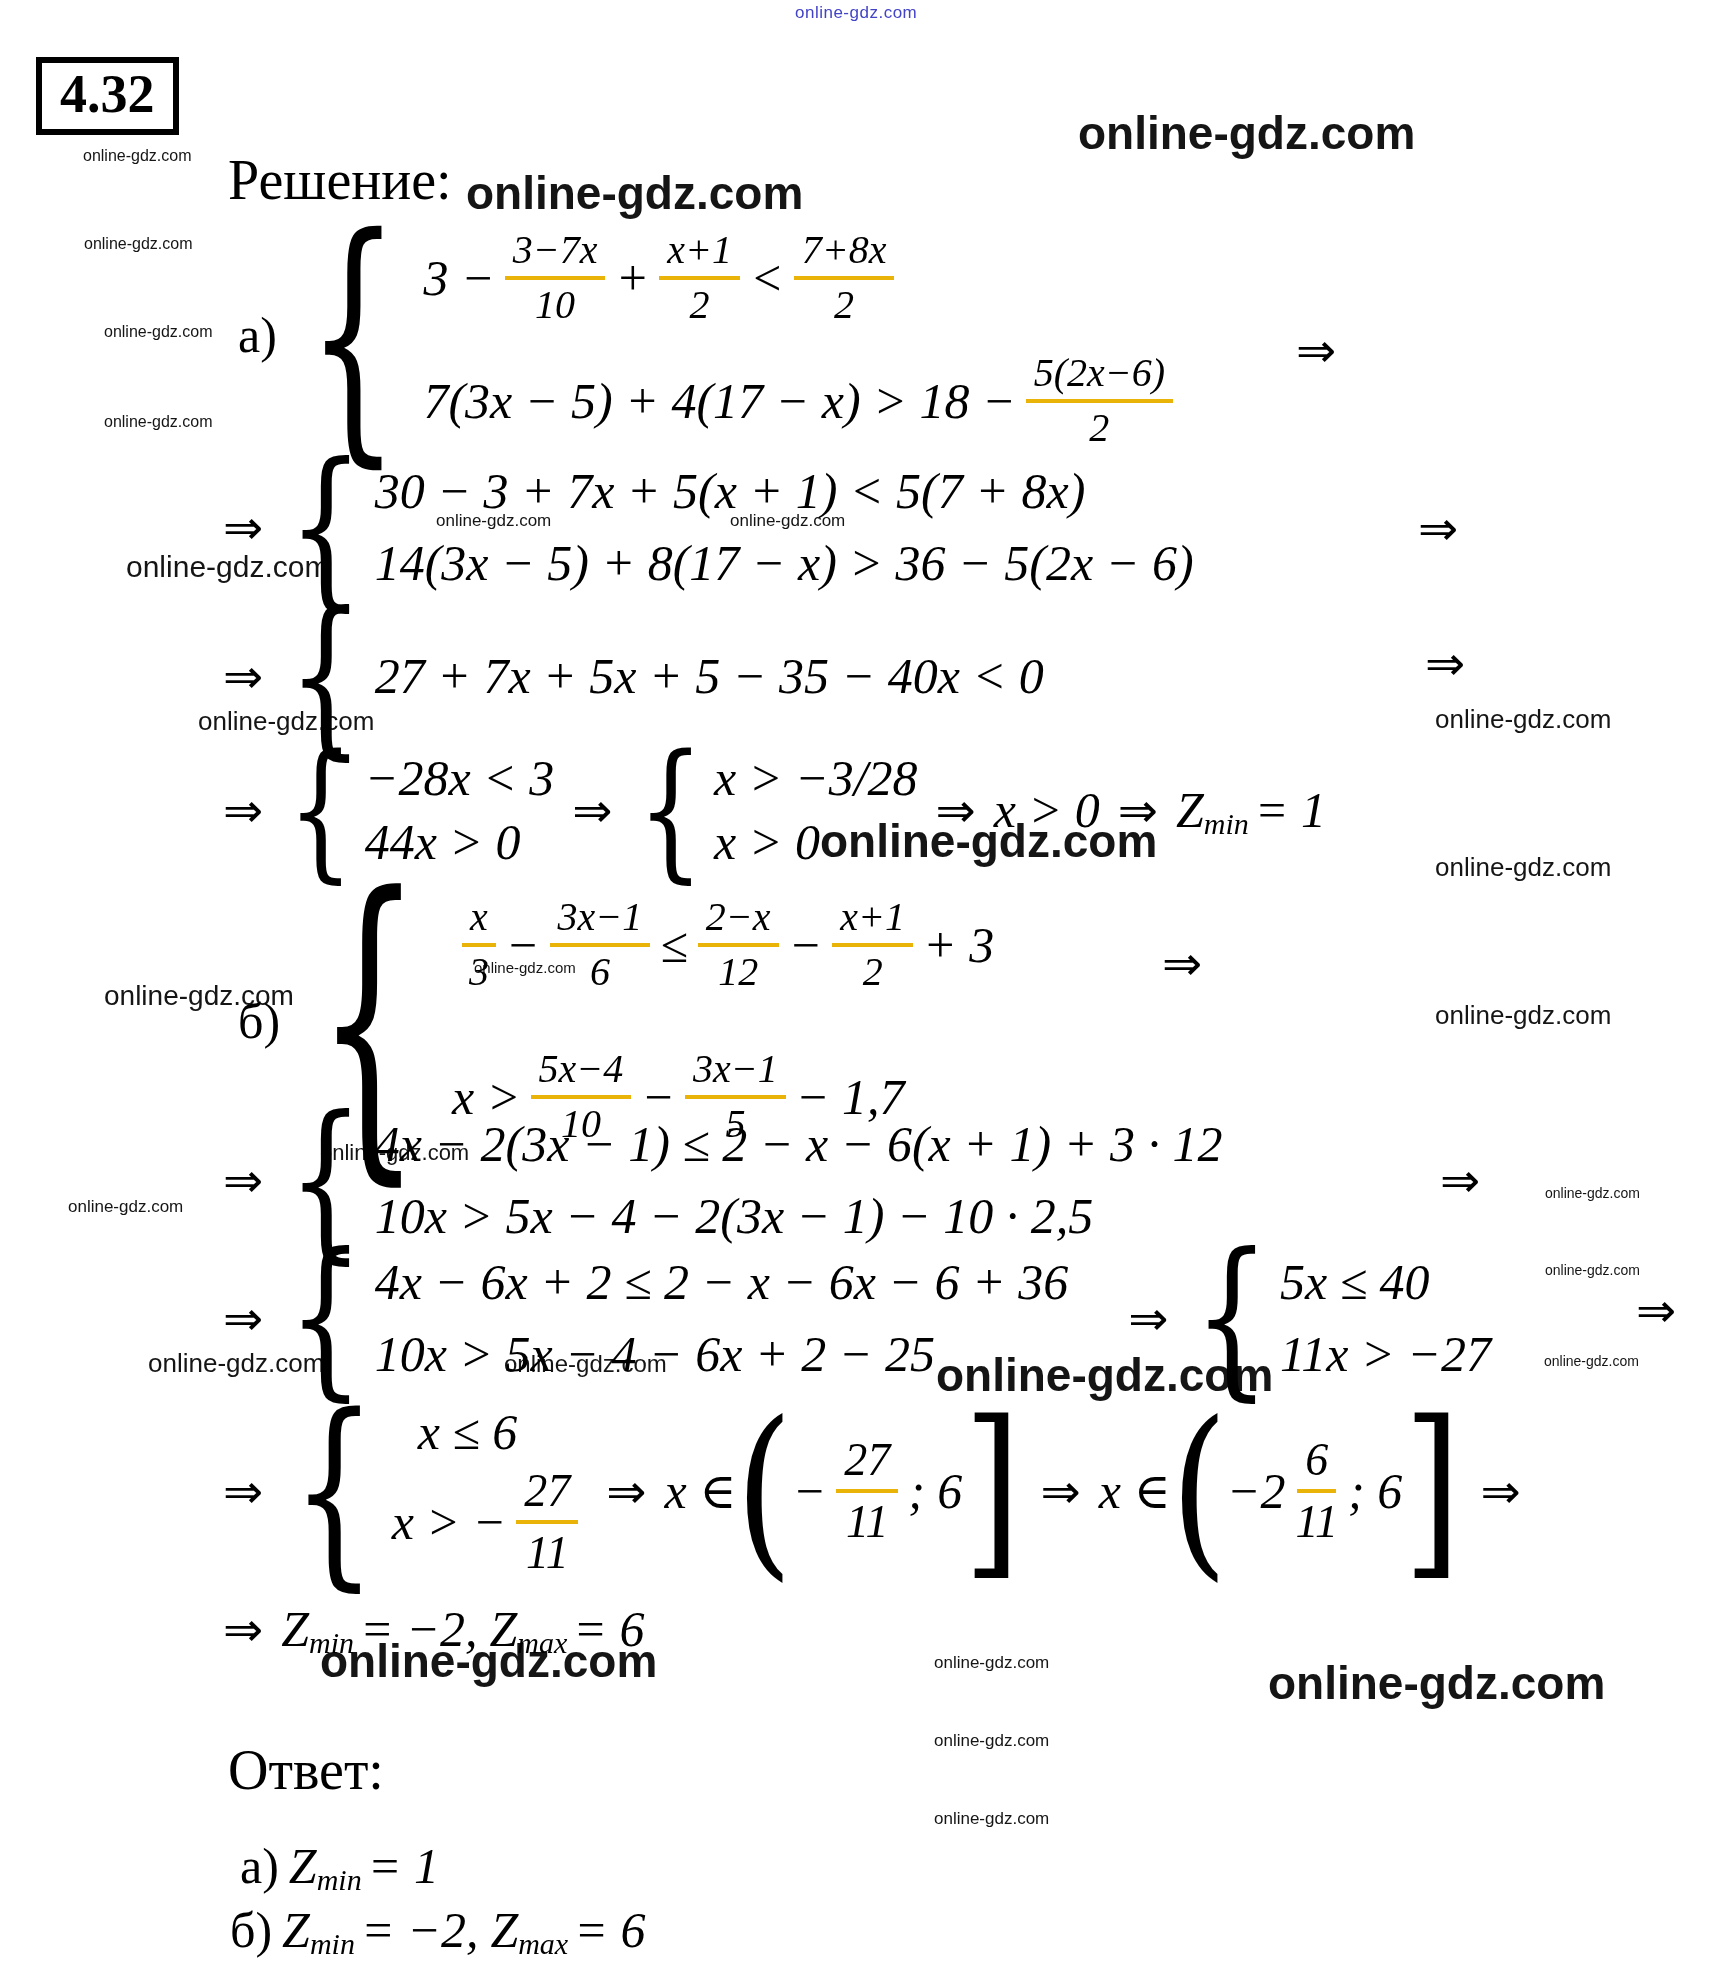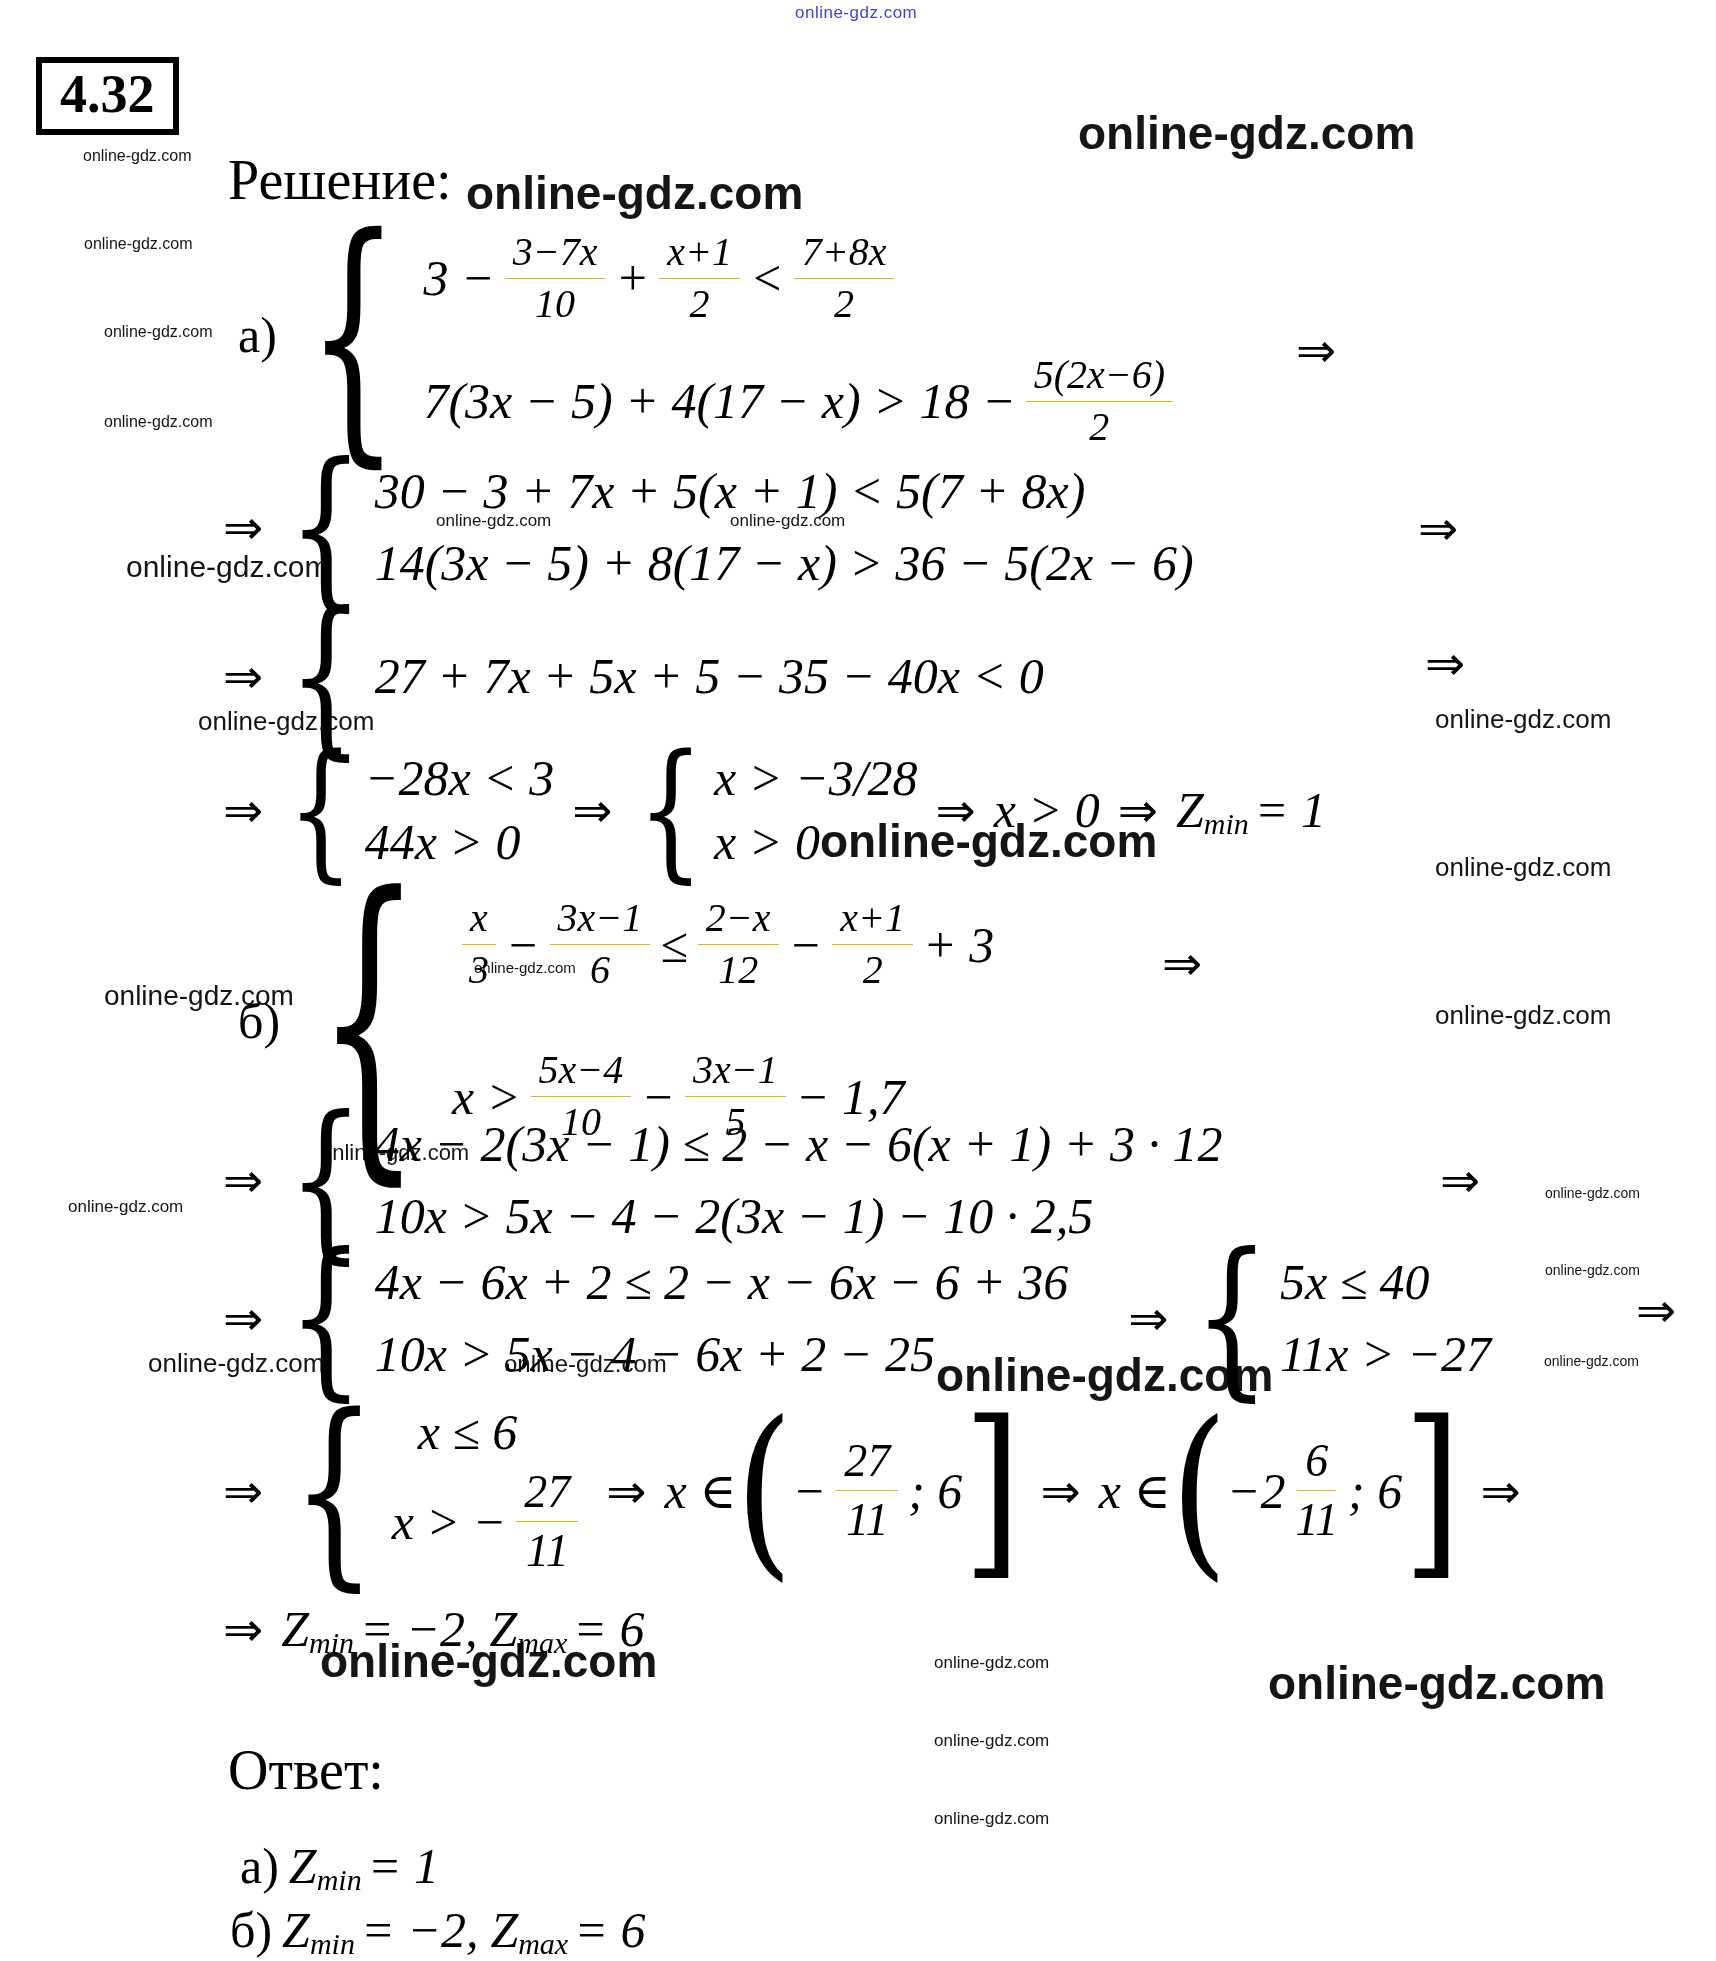--- a/index.html
+++ b/index.html
@@ -7,21 +7,21 @@
         font-family:"Liberation Serif","DejaVu Serif",serif;color:#000;}
   .num-box{position:absolute;left:36px;top:57px;border:6px solid #000;padding:0px 18px 4px 18px;
            font-weight:bold;font-size:54px;font-family:"Liberation Serif",serif;background:#fff;}
   .heading{position:absolute;font-size:56px;font-family:"Liberation Serif","DejaVu Serif",serif;color:#000;}
   .mline{position:absolute;display:flex;align-items:center;font-style:italic;font-size:50px;
          white-space:pre;color:#000;}
   .sys{display:flex;flex-direction:column;justify-content:center;}
   .row{display:flex;align-items:center;white-space:pre;}
   .frac{display:inline-flex;flex-direction:column;align-items:center;font-size:40px;line-height:1.12;
         margin:0 10px;text-align:center;}
-  .frac .num{border-bottom:1px solid #eab308;padding:0 8px 3px 8px;font-style:italic;}
+  .frac .num{border-bottom:4px solid #eab308;padding:0 8px 3px 8px;font-style:italic;}
   .frac .den{padding-top:3px;}
   .frac-lg{font-size:46px;}
   .brace,.fence{font-style:normal;display:inline-block;line-height:0.78;font-family:"DejaVu Serif",serif;
          font-weight:normal;}
   .arrow{font-style:normal;font-family:"DejaVu Sans","Liberation Sans",sans-serif;font-size:48px;
          margin:0 18px;}
   .arrow-abs{position:absolute;font-family:"DejaVu Sans","Liberation Sans",sans-serif;font-size:48px;
          font-style:normal;}
   .msub{font-size:30px;position:relative;top:14px;margin-right:6px;}
   .wm{position:absolute;font-family:"Liberation Sans","DejaVu Sans",sans-serif;color:#151515;

